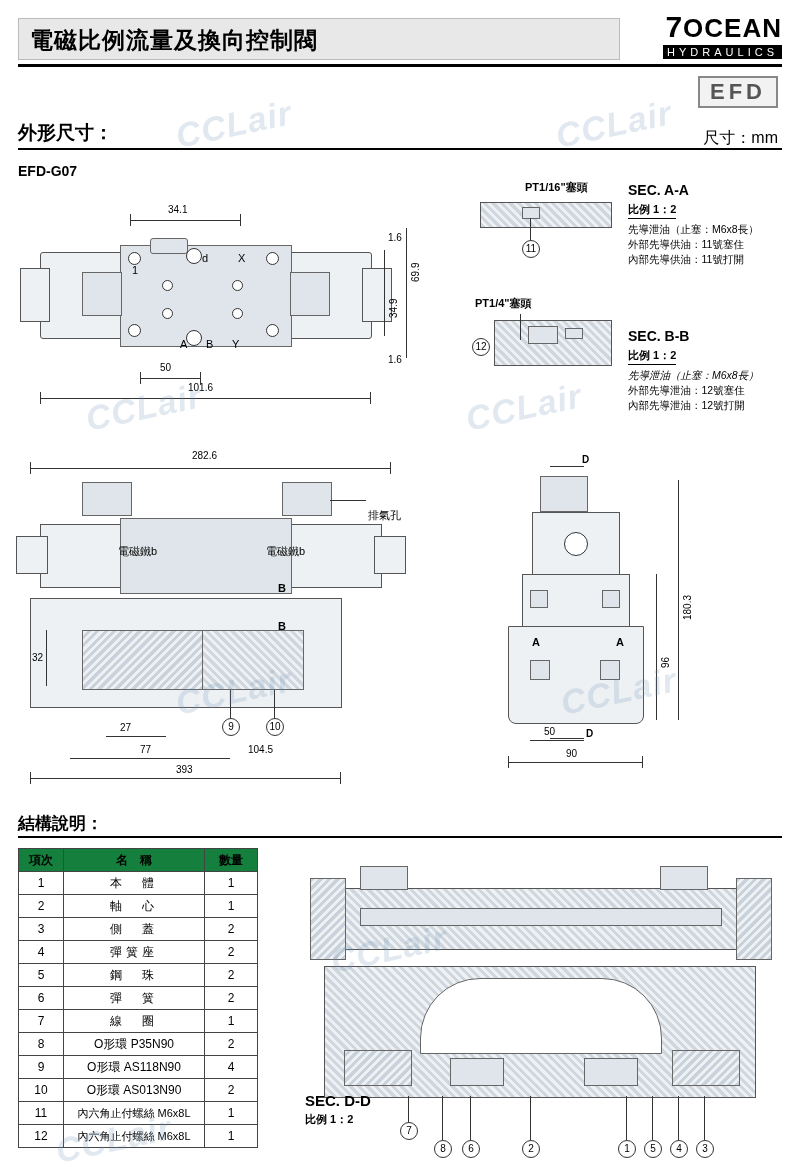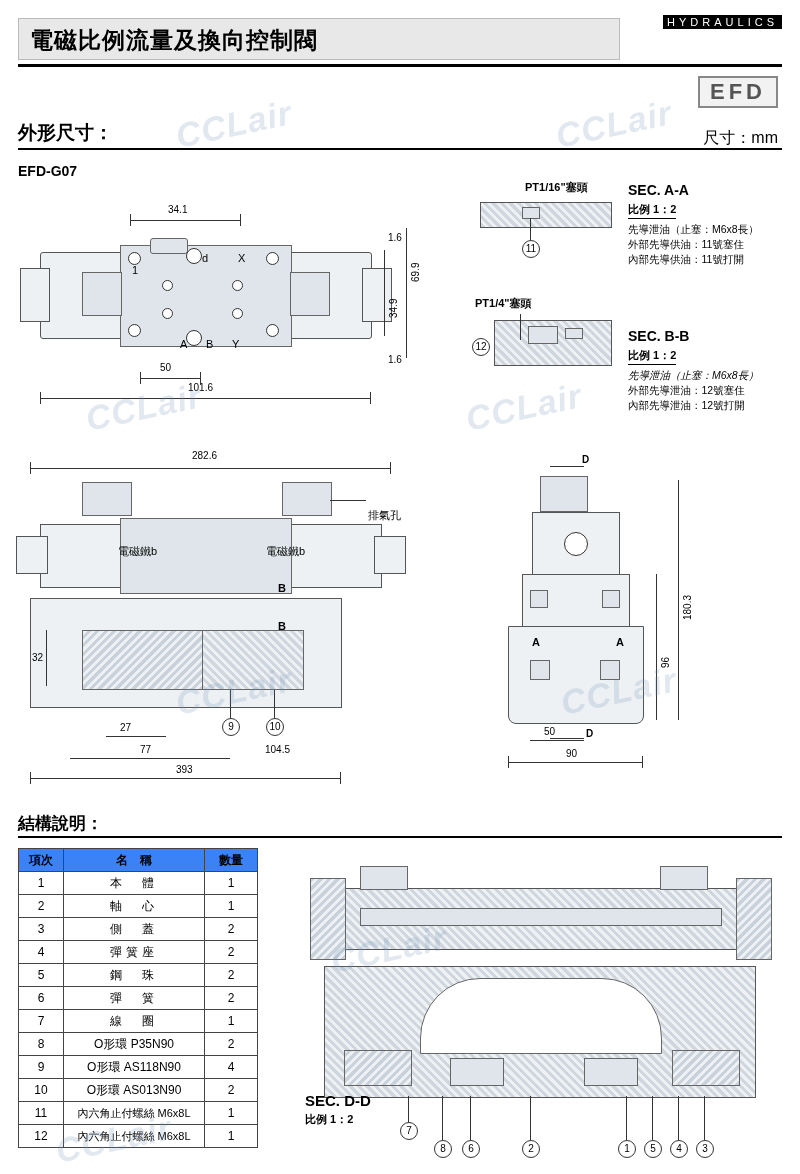--- a/index.html
+++ b/index.html
@@ -44,36 +44,37 @@
   
   .secttl{position:absolute;font-size:14px;font-weight:bold;}
   .secsub{position:absolute;font-size:11px;font-weight:bold;border-bottom:1px solid #000;padding-bottom:1px;}
   .secnote{position:absolute;font-size:10.5px;line-height:15px;}
 
   
   #struct-title{left:18px;top:812px;font-size:17px;font-weight:bold;}
   #rule3{left:18px;top:836px;width:764px;height:2px;background:#000;}
   #tbl{position:absolute;left:18px;top:848px;border-collapse:collapse;}
   #tbl td,#tbl th{border:1px solid #444;font-size:12px;height:22px;text-align:center;padding:0;}
-  #tbl th{font-weight:bold;background:#3b82f6;}
+  #tbl th{font-weight:bold;background:#15803d;}
   #tbl .c0{width:44px;}
   #tbl .c1{width:140px;}
   #tbl .c2{width:52px;}
   #tbl .nm{letter-spacing:4px;}
 
   #secdd-ttl{position:absolute;left:305px;top:1092px;font-size:15px;font-weight:bold;}
   #secdd-sub{position:absolute;left:305px;top:1112px;font-size:11px;font-weight:bold;}
 </style>
 </head>
 <body>
 
 <div class="abs" id="header-bar"></div>
 <div class="abs" id="header-title">電磁比例流量及換向控制閥</div>
 
 <div class="abs" id="brand">
+  <div class="ocean"><span class="z">7</span><span>OCEAN</span></div>
   <div><span class="hyd">HYDRAULICS</span></div>
 </div>
 
 <div class="abs" id="rule1"></div>
 <div class="abs" id="efd-code">EFD</div>
 
 <div class="abs" id="sec-dim-title">外形尺寸：</div>
 <div class="abs" id="unit-note">尺寸：mm</div>
 <div class="abs" id="rule2"></div>
 <div class="abs" id="model-label">EFD-G07</div>
@@ -183,21 +184,21 @@
 
   <div class="circlebl" style="left:212px;top:278px;">9</div>
   <div class="circlebl" style="left:256px;top:278px;">10</div>
   <div class="ln vln" style="left:220px;top:250px;height:28px;"></div>
   <div class="ln vln" style="left:264px;top:250px;height:28px;"></div>
 
   <div class="ln hln" style="left:96px;top:296px;width:60px;"></div>
   <div class="dim" style="left:110px;top:282px;">27</div>
   <div class="ln hln" style="left:60px;top:318px;width:160px;"></div>
   <div class="dim" style="left:130px;top:304px;">77</div>
-  <div class="dim" style="left:238px;top:304px;margin-left:17px;">104.5</div>
+  <div class="dim" style="left:238px;top:304px;">104.5</div>
   <div class="ln hln" style="left:20px;top:338px;width:310px;"></div>
   <div class="ln vln" style="left:20px;top:332px;height:12px;"></div>
   <div class="ln vln" style="left:330px;top:332px;height:12px;"></div>
   <div class="dim" style="left:166px;top:324px;">393</div>
 </div>
 
 <div class="abs" style="left:490px;top:440px;width:300px;height:350px;">
   <div class="ln hln" style="left:60px;top:26px;width:34px;"></div>
   <div class="dim" style="left:92px;top:14px;font-weight:bold;">D</div>
   <div class="partd" style="left:50px;top:36px;width:46px;height:34px;"></div>

